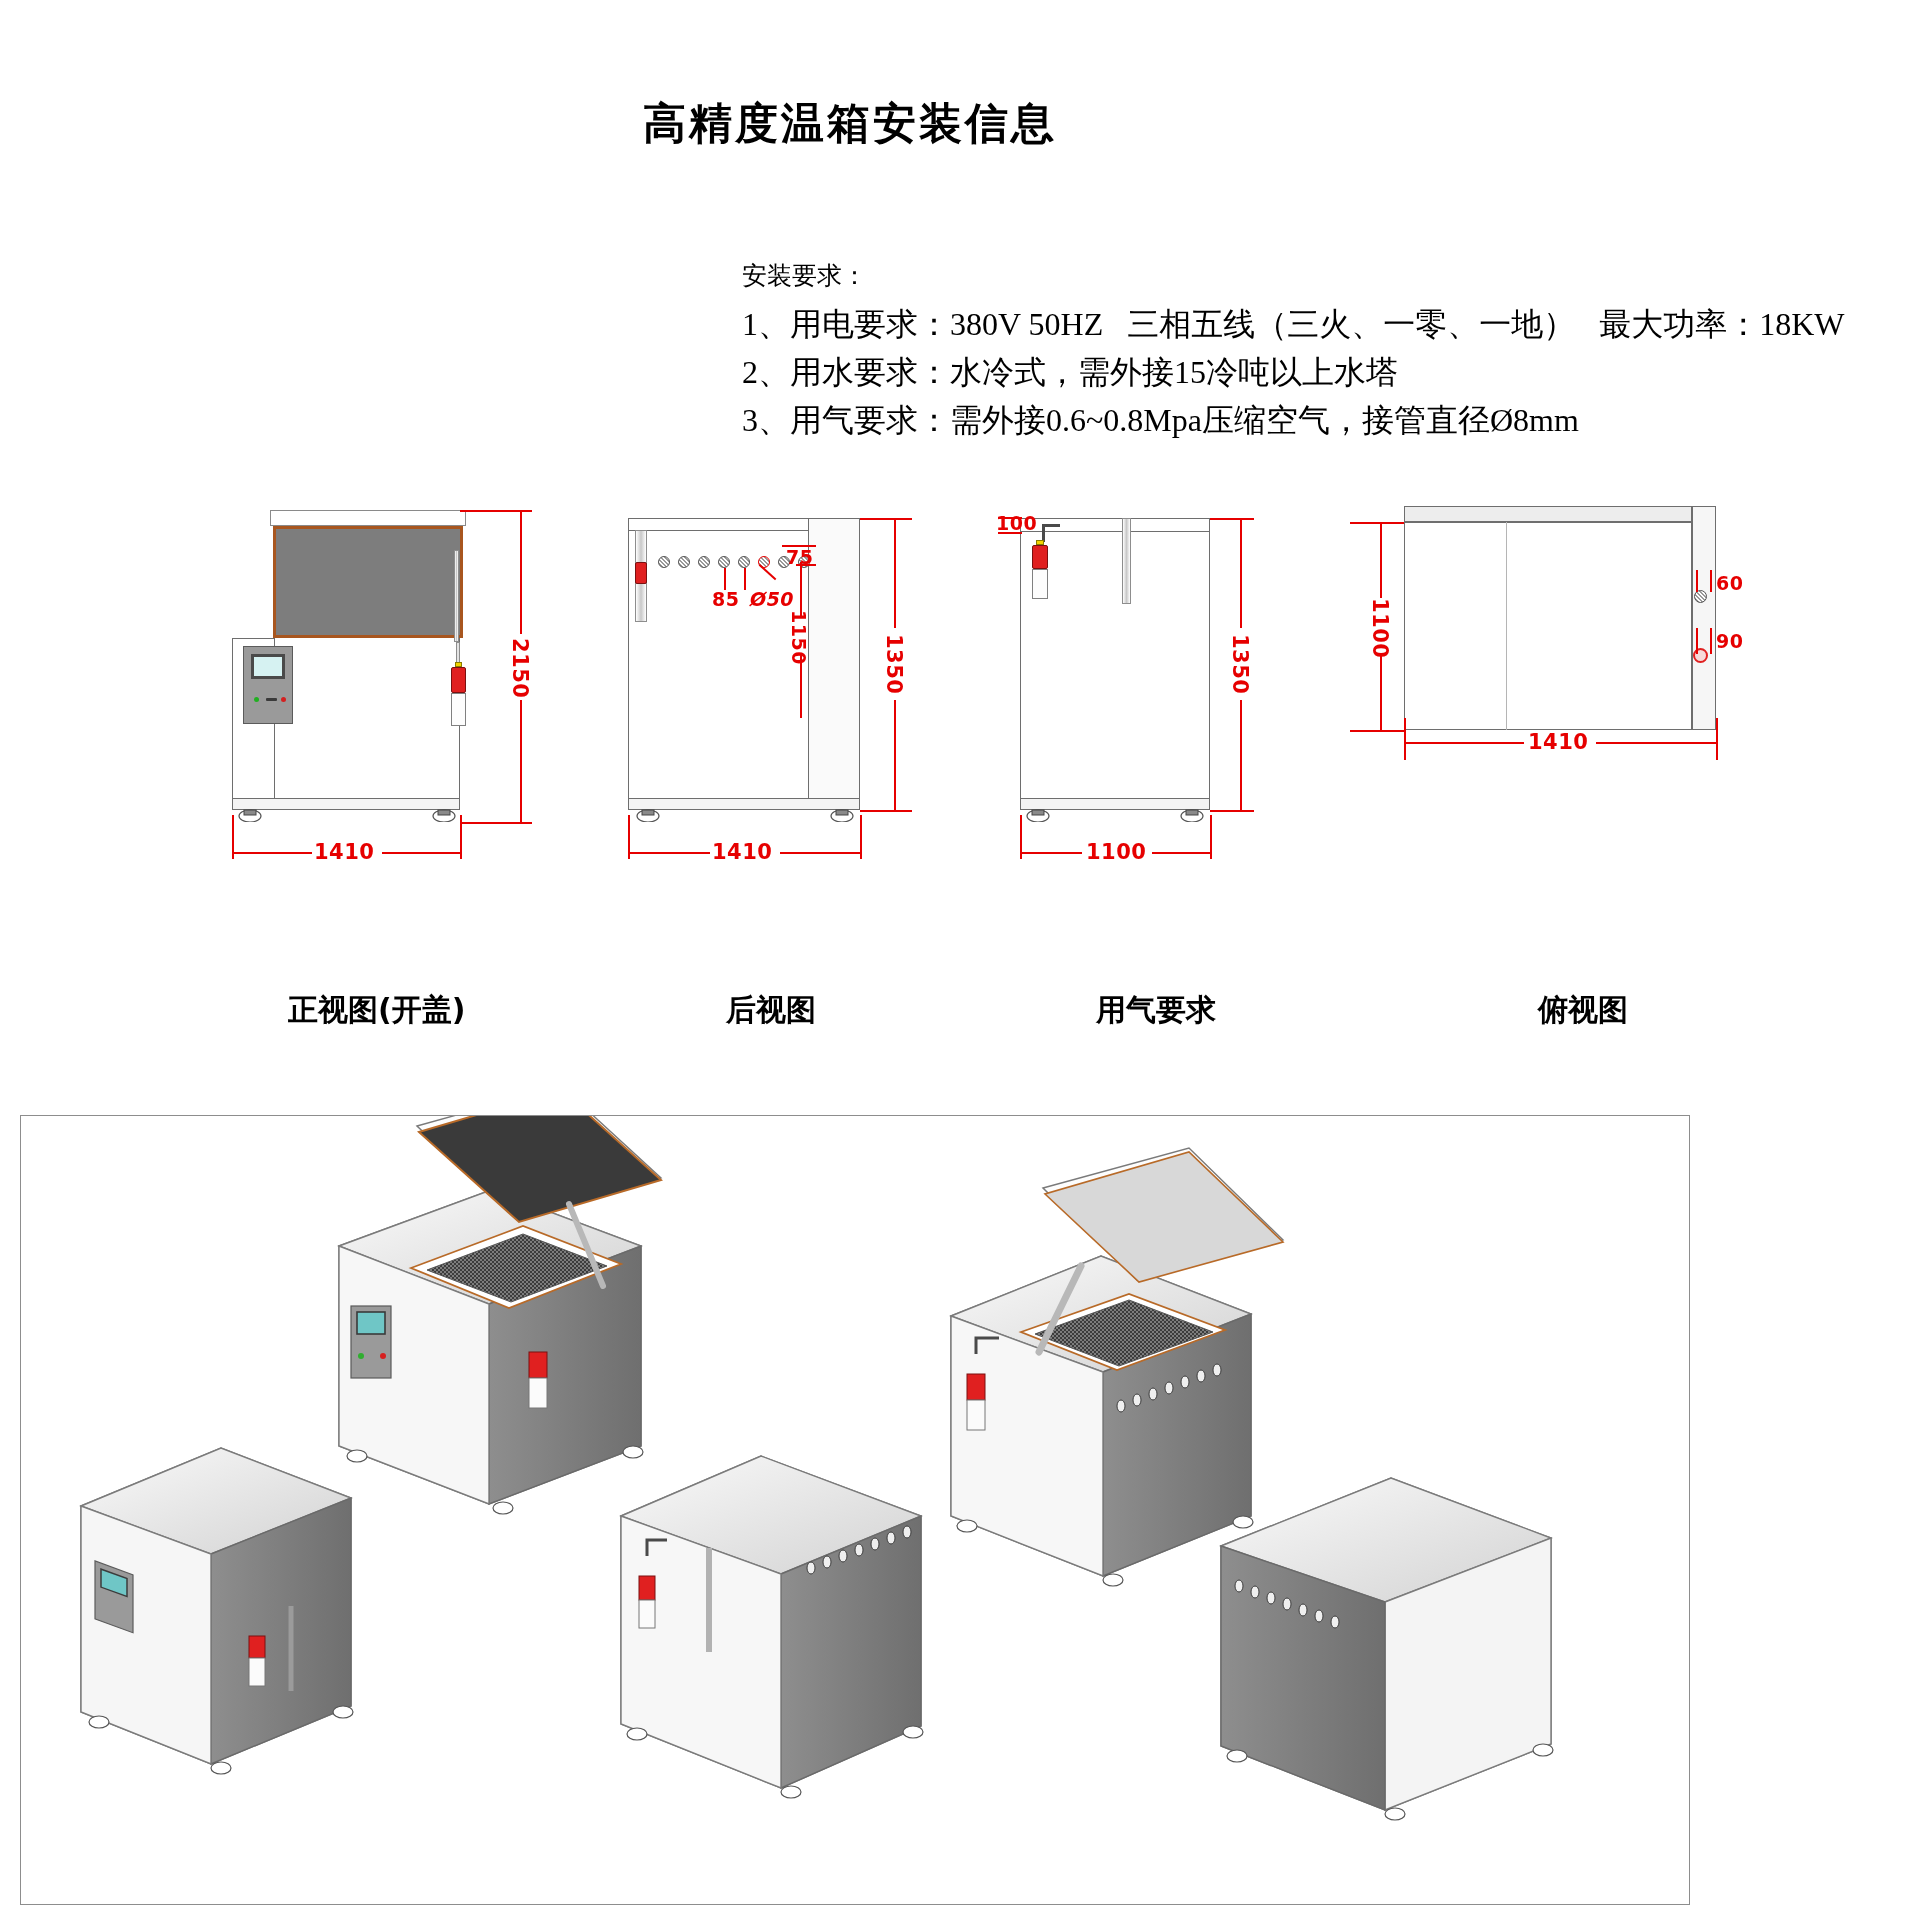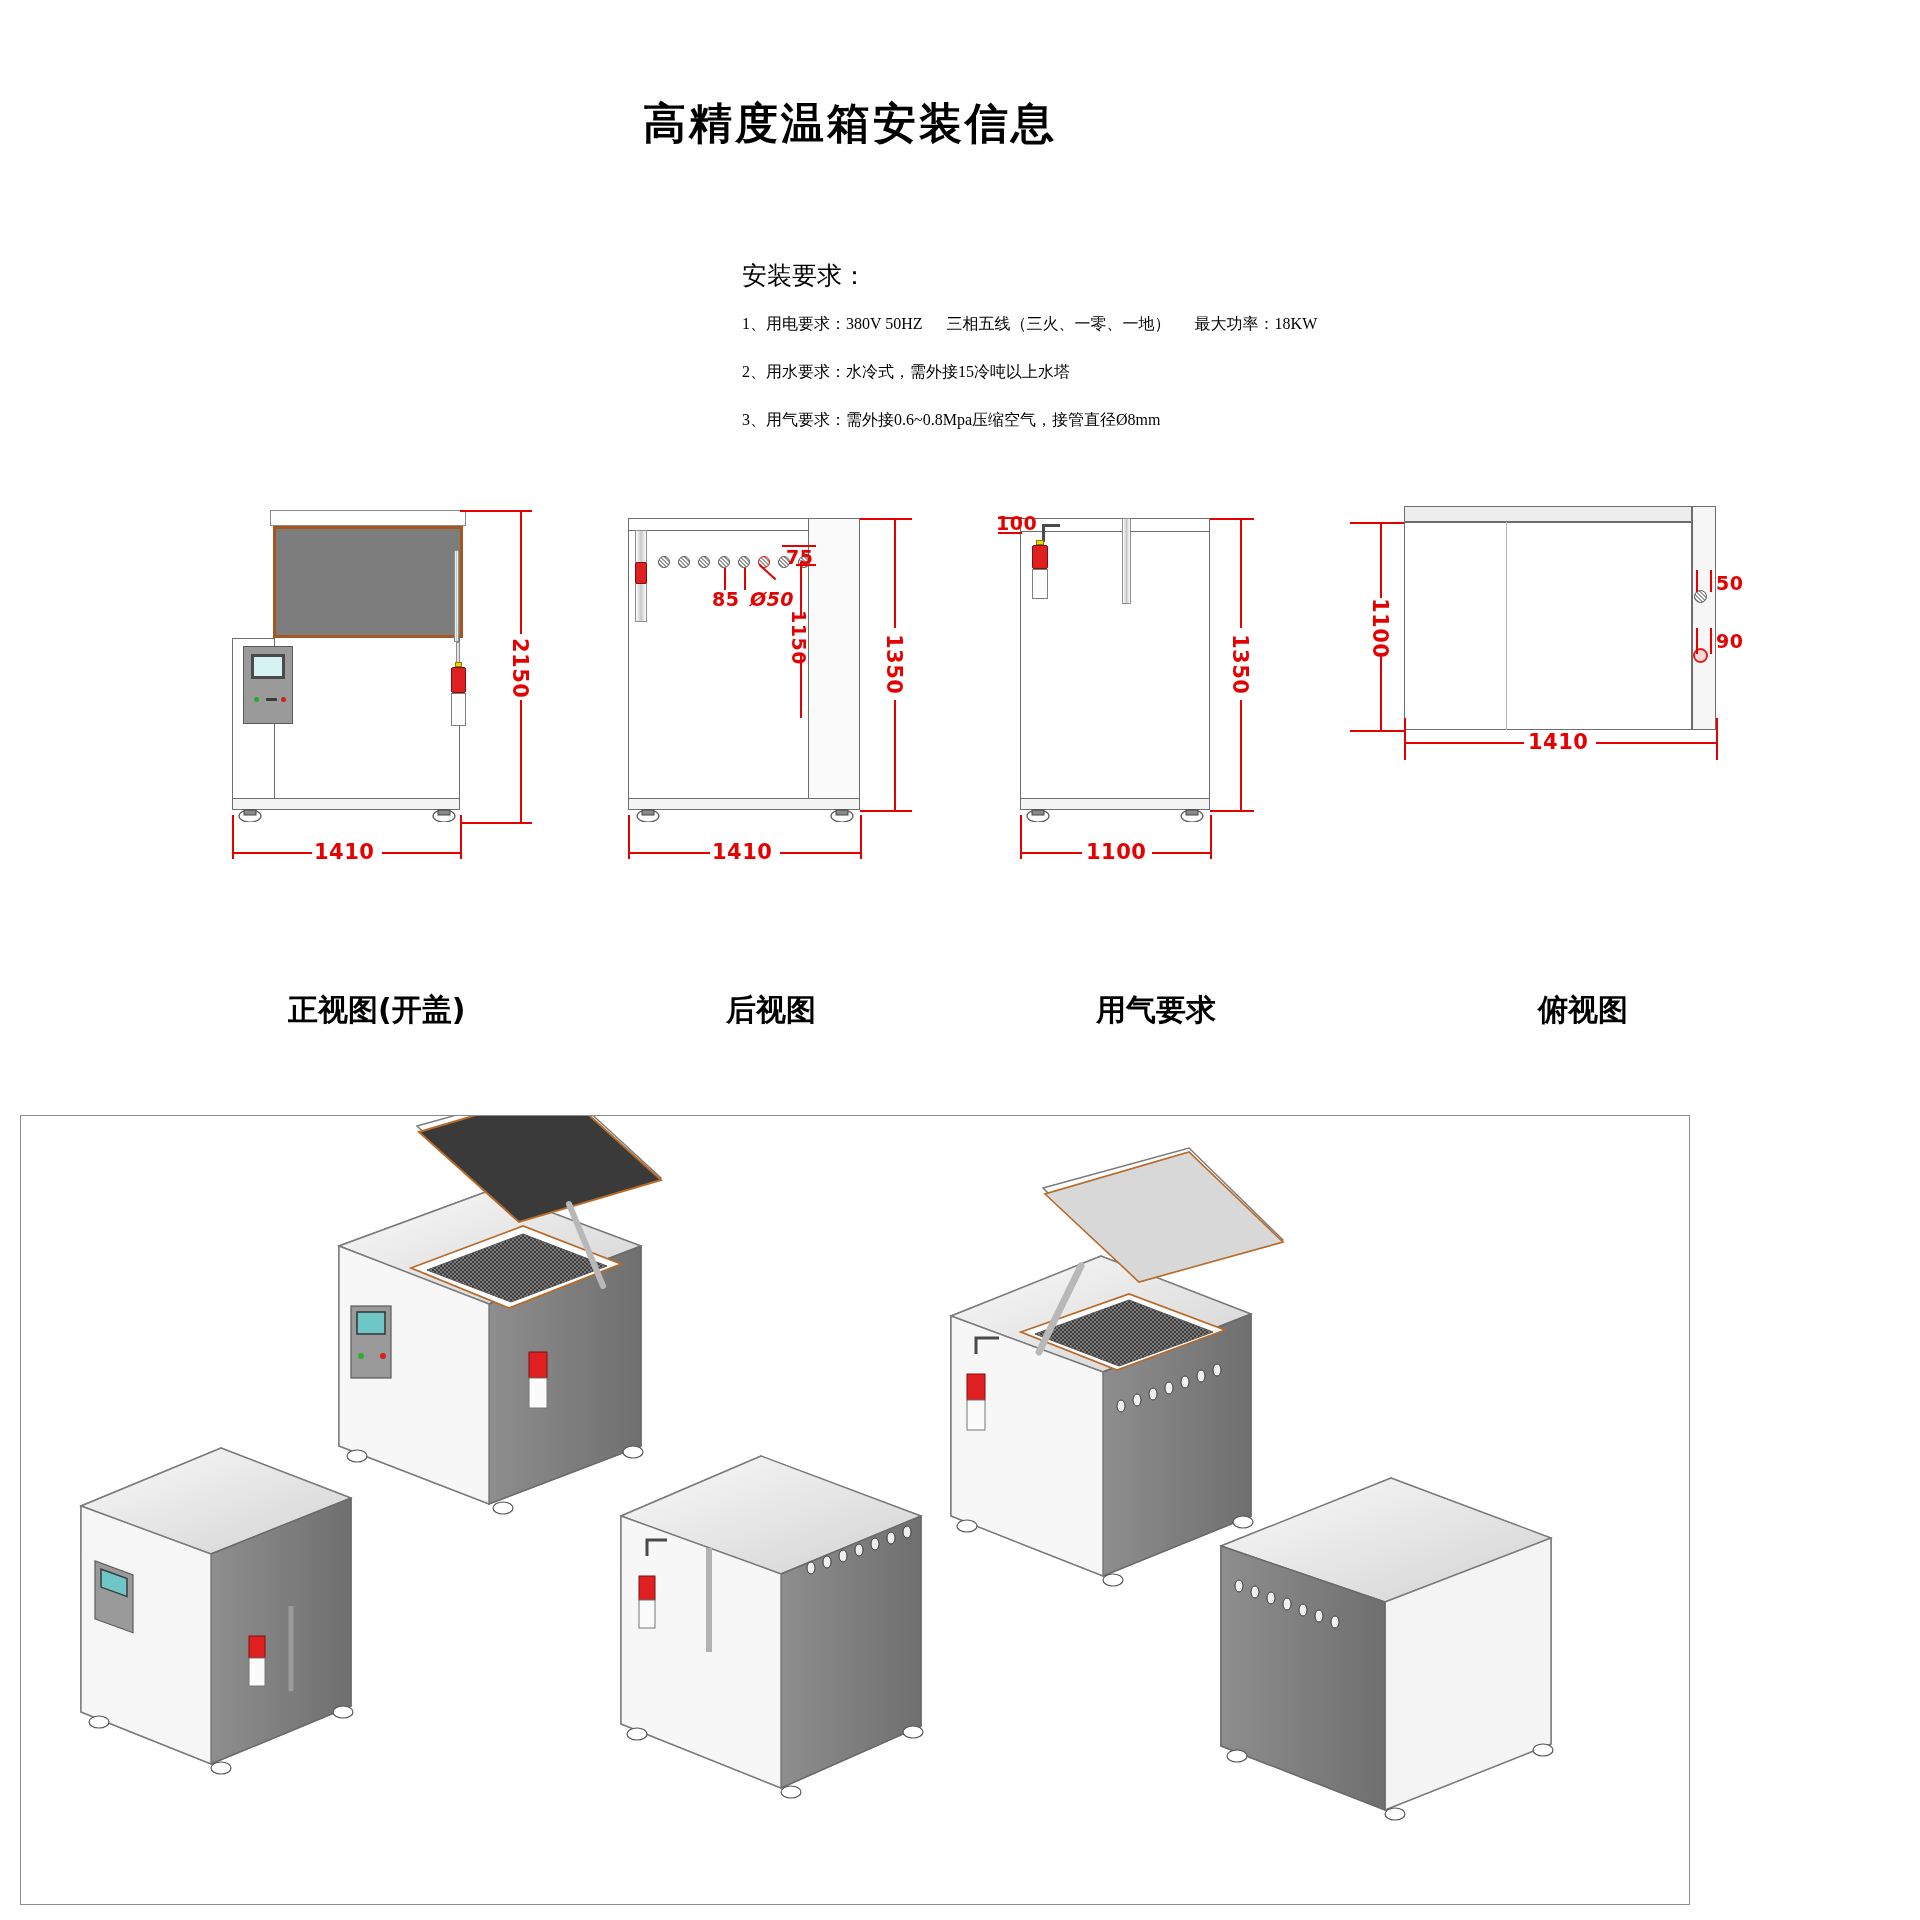--- a/index.html
+++ b/index.html
@@ -34,21 +34,21 @@
   .req-block {
     position: absolute;
     left: 742px; top: 252px;
     font-family: "Liberation Serif", "DejaVu Serif", serif;
     font-size: 25px;
     color: #000;
     line-height: 48px;
     white-space: nowrap;
   }
   .req-heading { font-size: 25px; }
-  .req-line { font-size: 16px; }
+  .req-line { font-size: 32px; }
   .req-line .gap { display: inline-block; width: 24px; }
 
   
   .views-row { position: absolute; left: 0; top: 470px; width: 1920px; height: 560px; }
   .view { position: absolute; }
 
   .cap-row { position: absolute; left: 0; top: 990px; width: 1920px; height: 60px; }
   .caption {
     position: absolute;
     font-family: "DejaVu Sans", "Liberation Sans", sans-serif;
@@ -292,21 +292,21 @@
       <div class="panel" style="left:44px; top:36px; width:288px; height:16px; background:#ededed;"></div>
       <div class="panel" style="left:44px; top:52px; width:288px; height:208px; background:#ffffff;"></div>
       <div class="rl" style="left:146px; top:52px; width:1px; height:208px; background:#b5b5b5;"></div>
       <div class="panel" style="left:332px; top:36px; width:24px; height:224px; background:#f6f6f6;"></div>
 
       <div style="position:absolute; left:334px; top:120px; width:13px; height:13px; border-radius:50%; border:1.4px solid #555; background:repeating-linear-gradient(45deg,#fff 0 1.5px,#9a9a9a 1.5px 3px);"></div>
       <div style="position:absolute; left:333px; top:178px; width:15px; height:15px; border-radius:50%; border:2px solid #e02020; background:#f7d9d9;"></div>
 
       <div class="rl v" style="left:336px; top:100px; height:22px;"></div>
       <div class="rl v" style="left:350px; top:100px; height:22px;"></div>
-      <div class="dim small" style="left:356px; top:102px;">50</div>
+      <div class="dim small" style="left:356px; top:102px;">60</div>
 
       <div class="rl v" style="left:336px; top:158px; height:26px;"></div>
       <div class="rl v" style="left:350px; top:158px; height:26px;"></div>
       <div class="dim small" style="left:356px; top:160px;">90</div>
 
       <div class="rl v" style="left:44px; top:248px; height:42px;"></div>
       <div class="rl v" style="left:356px; top:248px; height:42px;"></div>
       <div class="rl h" style="left:44px; top:272px; width:120px;"></div>
       <div class="rl h" style="left:236px; top:272px; width:120px;"></div>
       <div class="dim" style="left:168px; top:260px;">1410</div>

